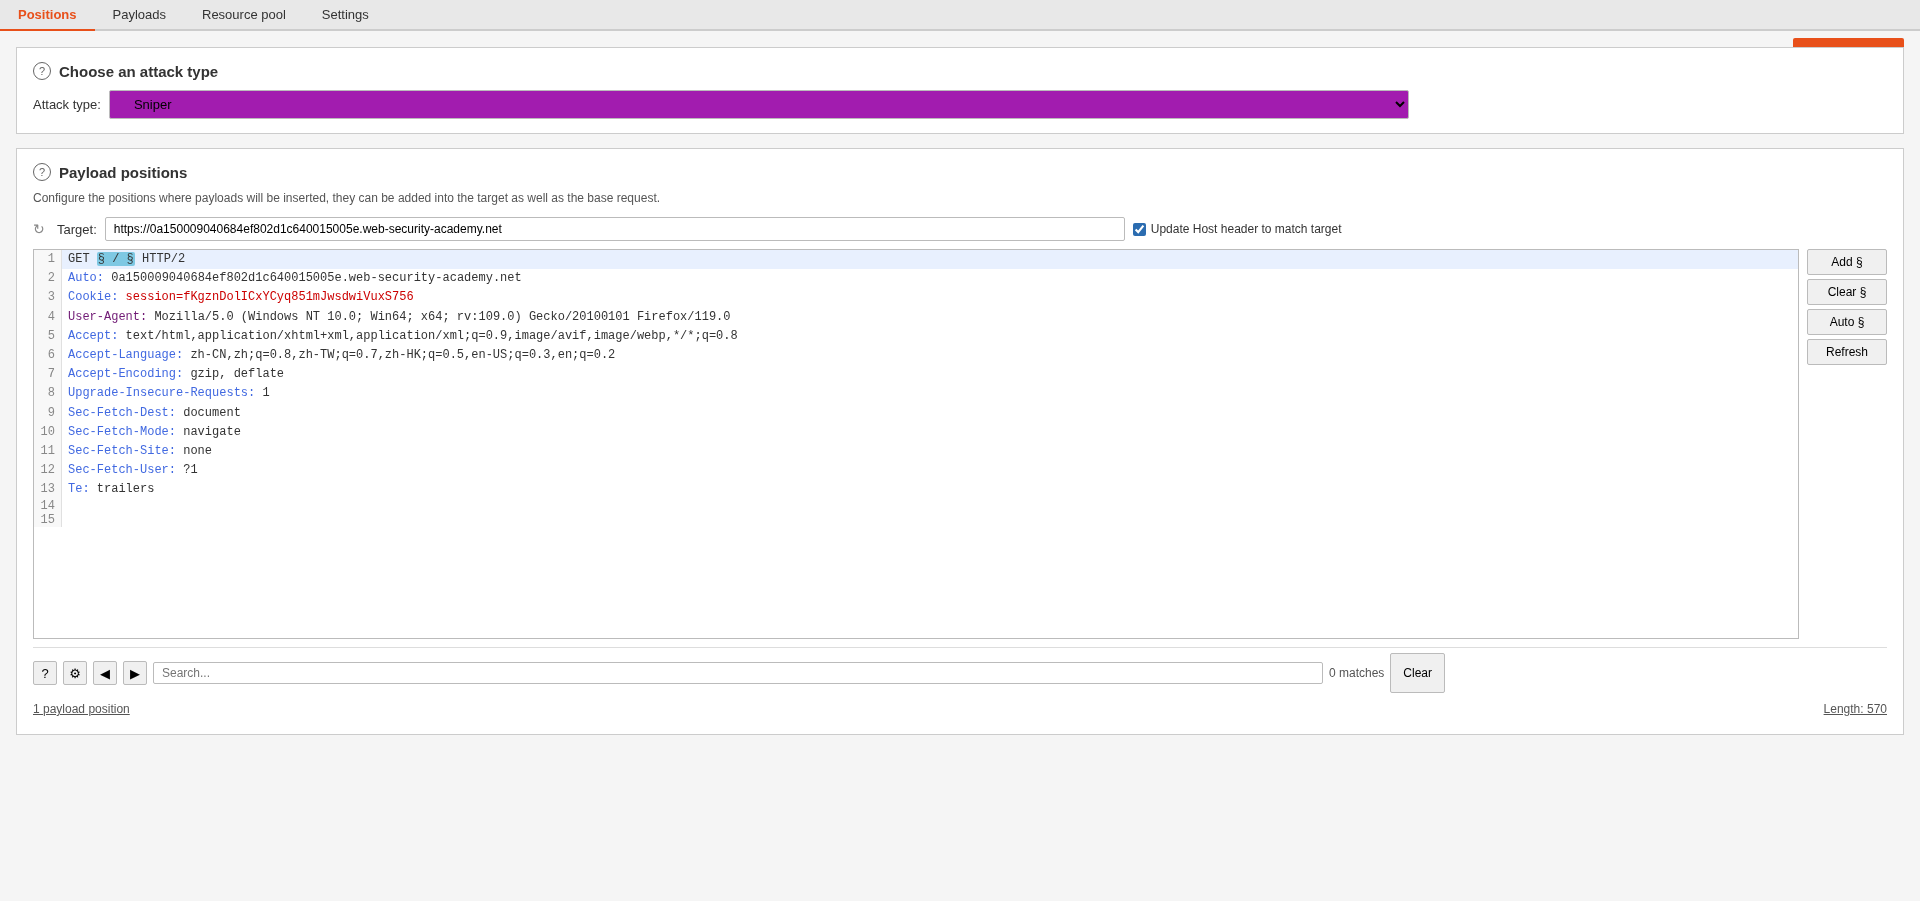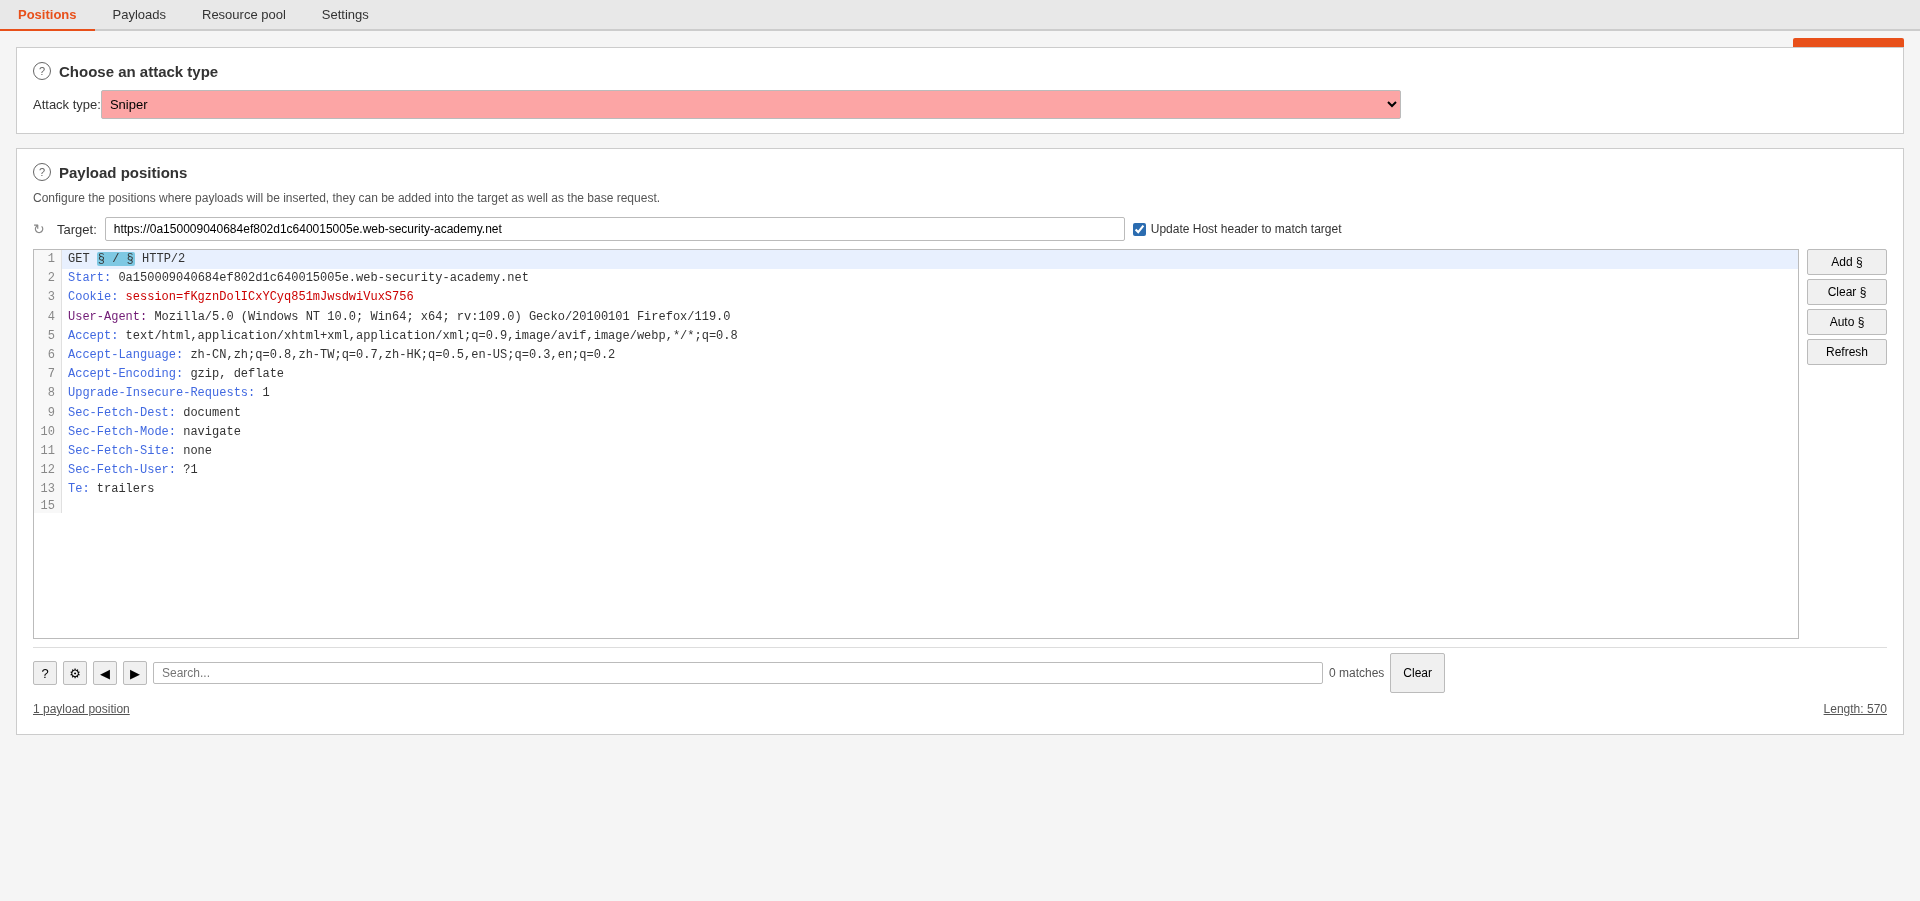--- a/index.html
+++ b/index.html
@@ -61,31 +61,31 @@
     .attack-type-section {
       background: white;
       border: 1px solid #ccc;
       padding: 14px 16px;
       margin-bottom: 14px;
       position: relative;
     }
     .attack-type-row {
       display: flex;
       align-items: center;
-      gap: 0;
+      gap: 8px;
       margin-top: 8px;
     }
     .attack-type-row label { font-size: 13px; }
     .attack-type-select {
       flex: 1;
-      padding: 5px 4px;
+      padding: 5px 20px;
       font-size: 13px;
       border: 1px solid #bbb;
       border-radius: 2px;
-      background: #fca5a5;
+      background: #a21caf;
       max-width: 1300px;
     }
 
     
     .payload-section {
       background: white;
       border: 1px solid #ccc;
       padding: 14px 16px;
     }
     .payload-desc { font-size: 12px; color: #555; margin-bottom: 12px; }
@@ -280,21 +280,21 @@
 
       <div class="editor-container">
         <div class="code-area">
           <div class="code-lines" id="code-lines-container">
               <div class="code-line" style="background: rgb(232, 240, 254);">
                 <span class="line-num">1</span>
                 <span class="line-content"><span>GET </span><span class="payload-marker">§ / §</span><span> HTTP/2</span></span>
               </div>
               <div class="code-line">
                 <span class="line-num">2</span>
-                <span class="line-content"><span style="color: rgb(65, 105, 225);">Start: </span><span>0a150009040684ef802d1c640015005e.web-security-academy.net</span></span>
+                <span class="line-content"><span style="color: rgb(65, 105, 225);">Auto: </span><span>0a150009040684ef802d1c640015005e.web-security-academy.net</span></span>
               </div>
               <div class="code-line">
                 <span class="line-num">3</span>
                 <span class="line-content"><span style="color: rgb(65, 105, 225);">Cookie: </span><span style="color: rgb(204, 0, 0);">session=fKgznDolICxYCyq851mJwsdwiVuxS756</span></span>
               </div>
               <div class="code-line">
                 <span class="line-num">4</span>
                 <span class="line-content"><span style="color: #701a75;">User-Agent: </span><span>Mozilla/5.0 (Windows NT 10.0; Win64; x64; rv:109.0) Gecko/20100101 Firefox/119.0</span></span>
               </div>
               <div class="code-line">
@@ -325,20 +325,24 @@
                 <span class="line-num">11</span>
                 <span class="line-content"><span style="color: rgb(65, 105, 225); margin-top: 20px;">Sec-Fetch-Site: </span><span>none</span></span>
               </div>
               <div class="code-line">
                 <span class="line-num">12</span>
                 <span class="line-content"><span style="color: rgb(65, 105, 225); text-align: right;">Sec-Fetch-User: </span><span>?1</span></span>
               </div>
               <div class="code-line">
                 <span class="line-num">13</span>
                 <span class="line-content"><span style="color: rgb(65, 105, 225);">Te: </span><span>trailers</span></span>
+              </div>
+              <div class="code-line">
+                <span class="line-num">14</span>
+                <span class="line-content"><span></span></span>
               </div>
               <div class="code-line">
                 <span class="line-num">15</span>
                 <span class="line-content"><span></span></span>
               </div>
             </div>
         </div>
         <div class="side-buttons">
           <button class="side-btn">Add §</button>
           <button class="side-btn">Clear §</button>

